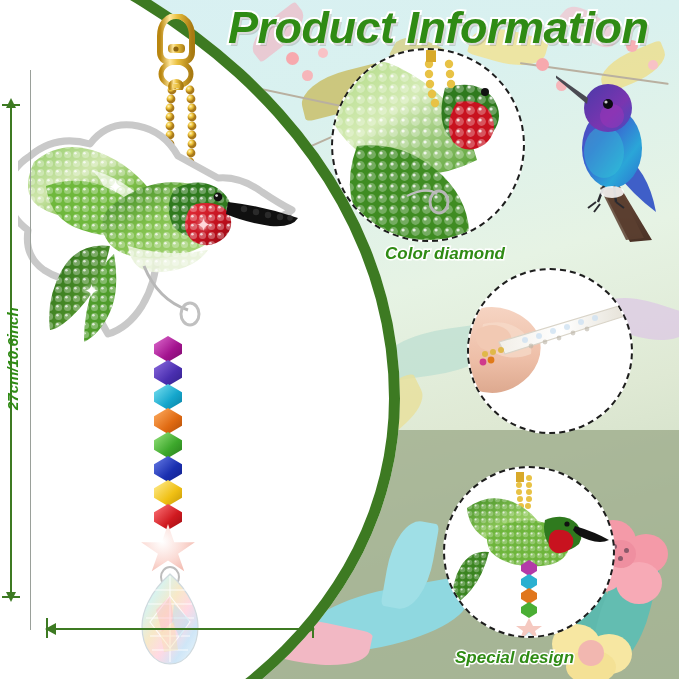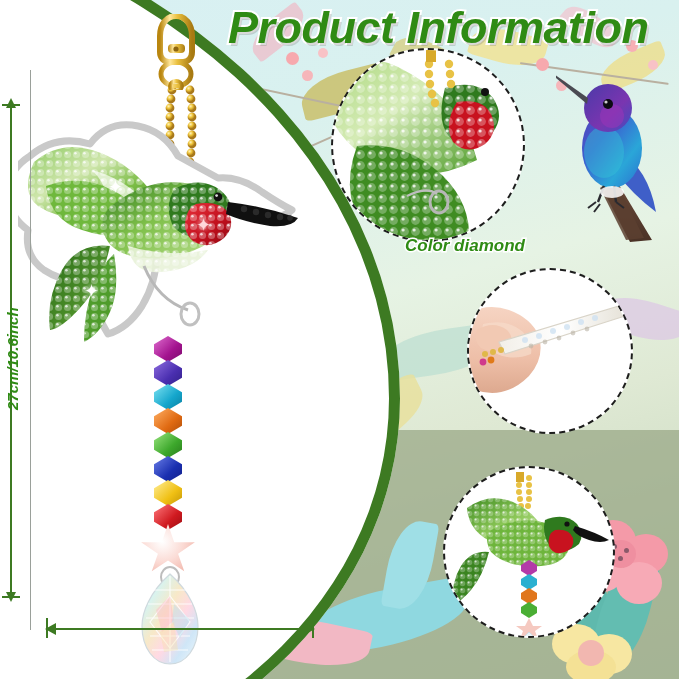--- a/index.html
+++ b/index.html
@@ -412,21 +412,21 @@
         <circle cx="116" cy="14" r="4.2"></circle>
           <circle cx="117" cy="24" r="4.2"></circle>
           <circle cx="118" cy="34" r="4.2"></circle>
       </g>
       <rect x="93" y="0" width="10" height="12" fill="#d8a92a"></rect>
 
       <ellipse cx="106" cy="152" rx="9" ry="11" fill="none" stroke="#b6b6b6" stroke-width="3"></ellipse>
       <path d="M74 146 q20 -10 30 -2" stroke="#bdbdbd" stroke-width="2.4" fill="none"></path>
     </svg>
   </div>
-  <div class="clabel" style="left:385px;top:236px;margin-left:20px;">Color diamond</div>
+  <div class="clabel" style="left:385px;top:244px;">Color diamond</div>
 
   <div class="callout" style="left:467px;top:268px;width:162px;height:162px;">
     <svg viewBox="0 0 162 162" width="162" height="162">
       <defs>
         <linearGradient id="skin" x1="0" y1="0" x2="0" y2="1">
           <stop offset="0%" stop-color="#f6d4c2"></stop>
           <stop offset="60%" stop-color="#eebfa8"></stop>
           <stop offset="100%" stop-color="#dda98f"></stop>
         </linearGradient>
         <linearGradient id="edge" x1="0" y1="0" x2="1" y2="0">
@@ -515,14 +515,15 @@
         <polygon points="84,106 92,111 92,117 84,122 76,117 76,111" fill="#2bb0d0"></polygon>
         <polygon points="84,120 92,125 92,131 84,136 76,131 76,125" fill="#e0761c"></polygon>
         <polygon points="84,134 92,139 92,145 84,150 76,145 76,139" fill="#4aae34"></polygon>
       </g>
 
       <polygon points="84,150 88,158 97,158 90,163 93,171 84,166 75,171 78,163 71,158 80,158" fill="#f5c9c0"></polygon>
       <path d="M84 164 C93 172 97 180 97 186 C97 196 91 202 84 202 C77 202 71 196 71 186
                C71 180 75 172 84 164 Z" fill="#e9f4f8" stroke="#cfdde4" stroke-width="1"></path>
     </svg>
   </div>
+  <div class="clabel" style="left:455px;top:648px;">Special design</div>
 
 </div>
 
 </body></html>

